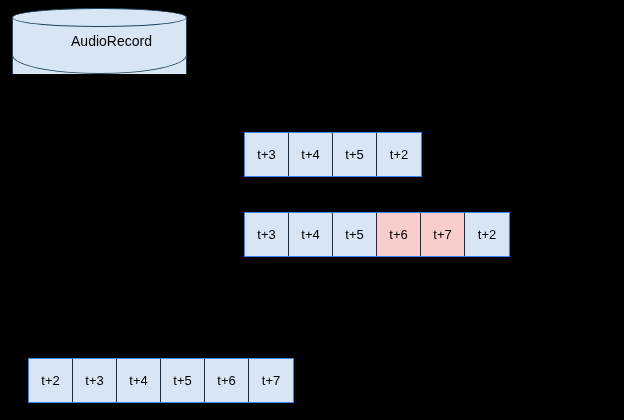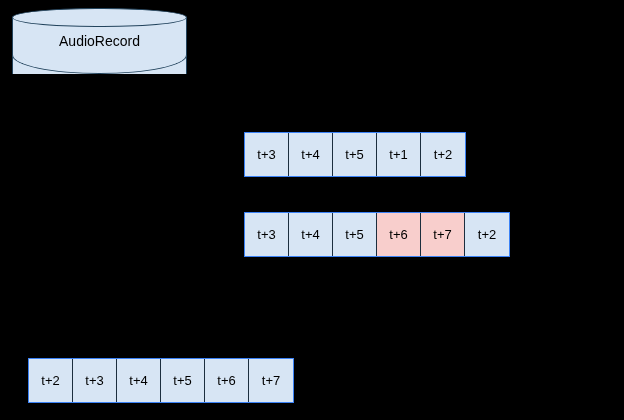--- a/index.html
+++ b/index.html
@@ -63,20 +63,21 @@
     top: 0;
     width: 175px;
     height: 66px;
     display: flex;
     align-items: center;
     justify-content: center;
     color: #000000;
     font-size: 14px;
     line-height: 1;
     z-index: 3;
+    padding-left: 12px;
   }
 
   
   .strip {
     position: absolute;
     display: flex;
     border: 1px solid #3b82f6;
     box-sizing: content-box;
   }
   .cell {
@@ -108,21 +109,20 @@
   <div class="cyl-body"></div>
   <div class="cyl-bottom"></div>
   <div class="cyl-top"></div>
   <div class="cyl-label">AudioRecord</div>
 </div>
 
 <div class="strip strip-row1">
   <div class="cell blue">t+3</div>
   <div class="cell blue">t+4</div>
   <div class="cell blue">t+5</div>
-  <div class="cell blue">t+1</div>
   <div class="cell blue">t+2</div>
 </div>
 
 <div class="strip strip-row2">
   <div class="cell blue">t+3</div>
   <div class="cell blue">t+4</div>
   <div class="cell blue">t+5</div>
   <div class="cell pink">t+6</div>
   <div class="cell pink">t+7</div>
   <div class="cell blue">t+2</div>

